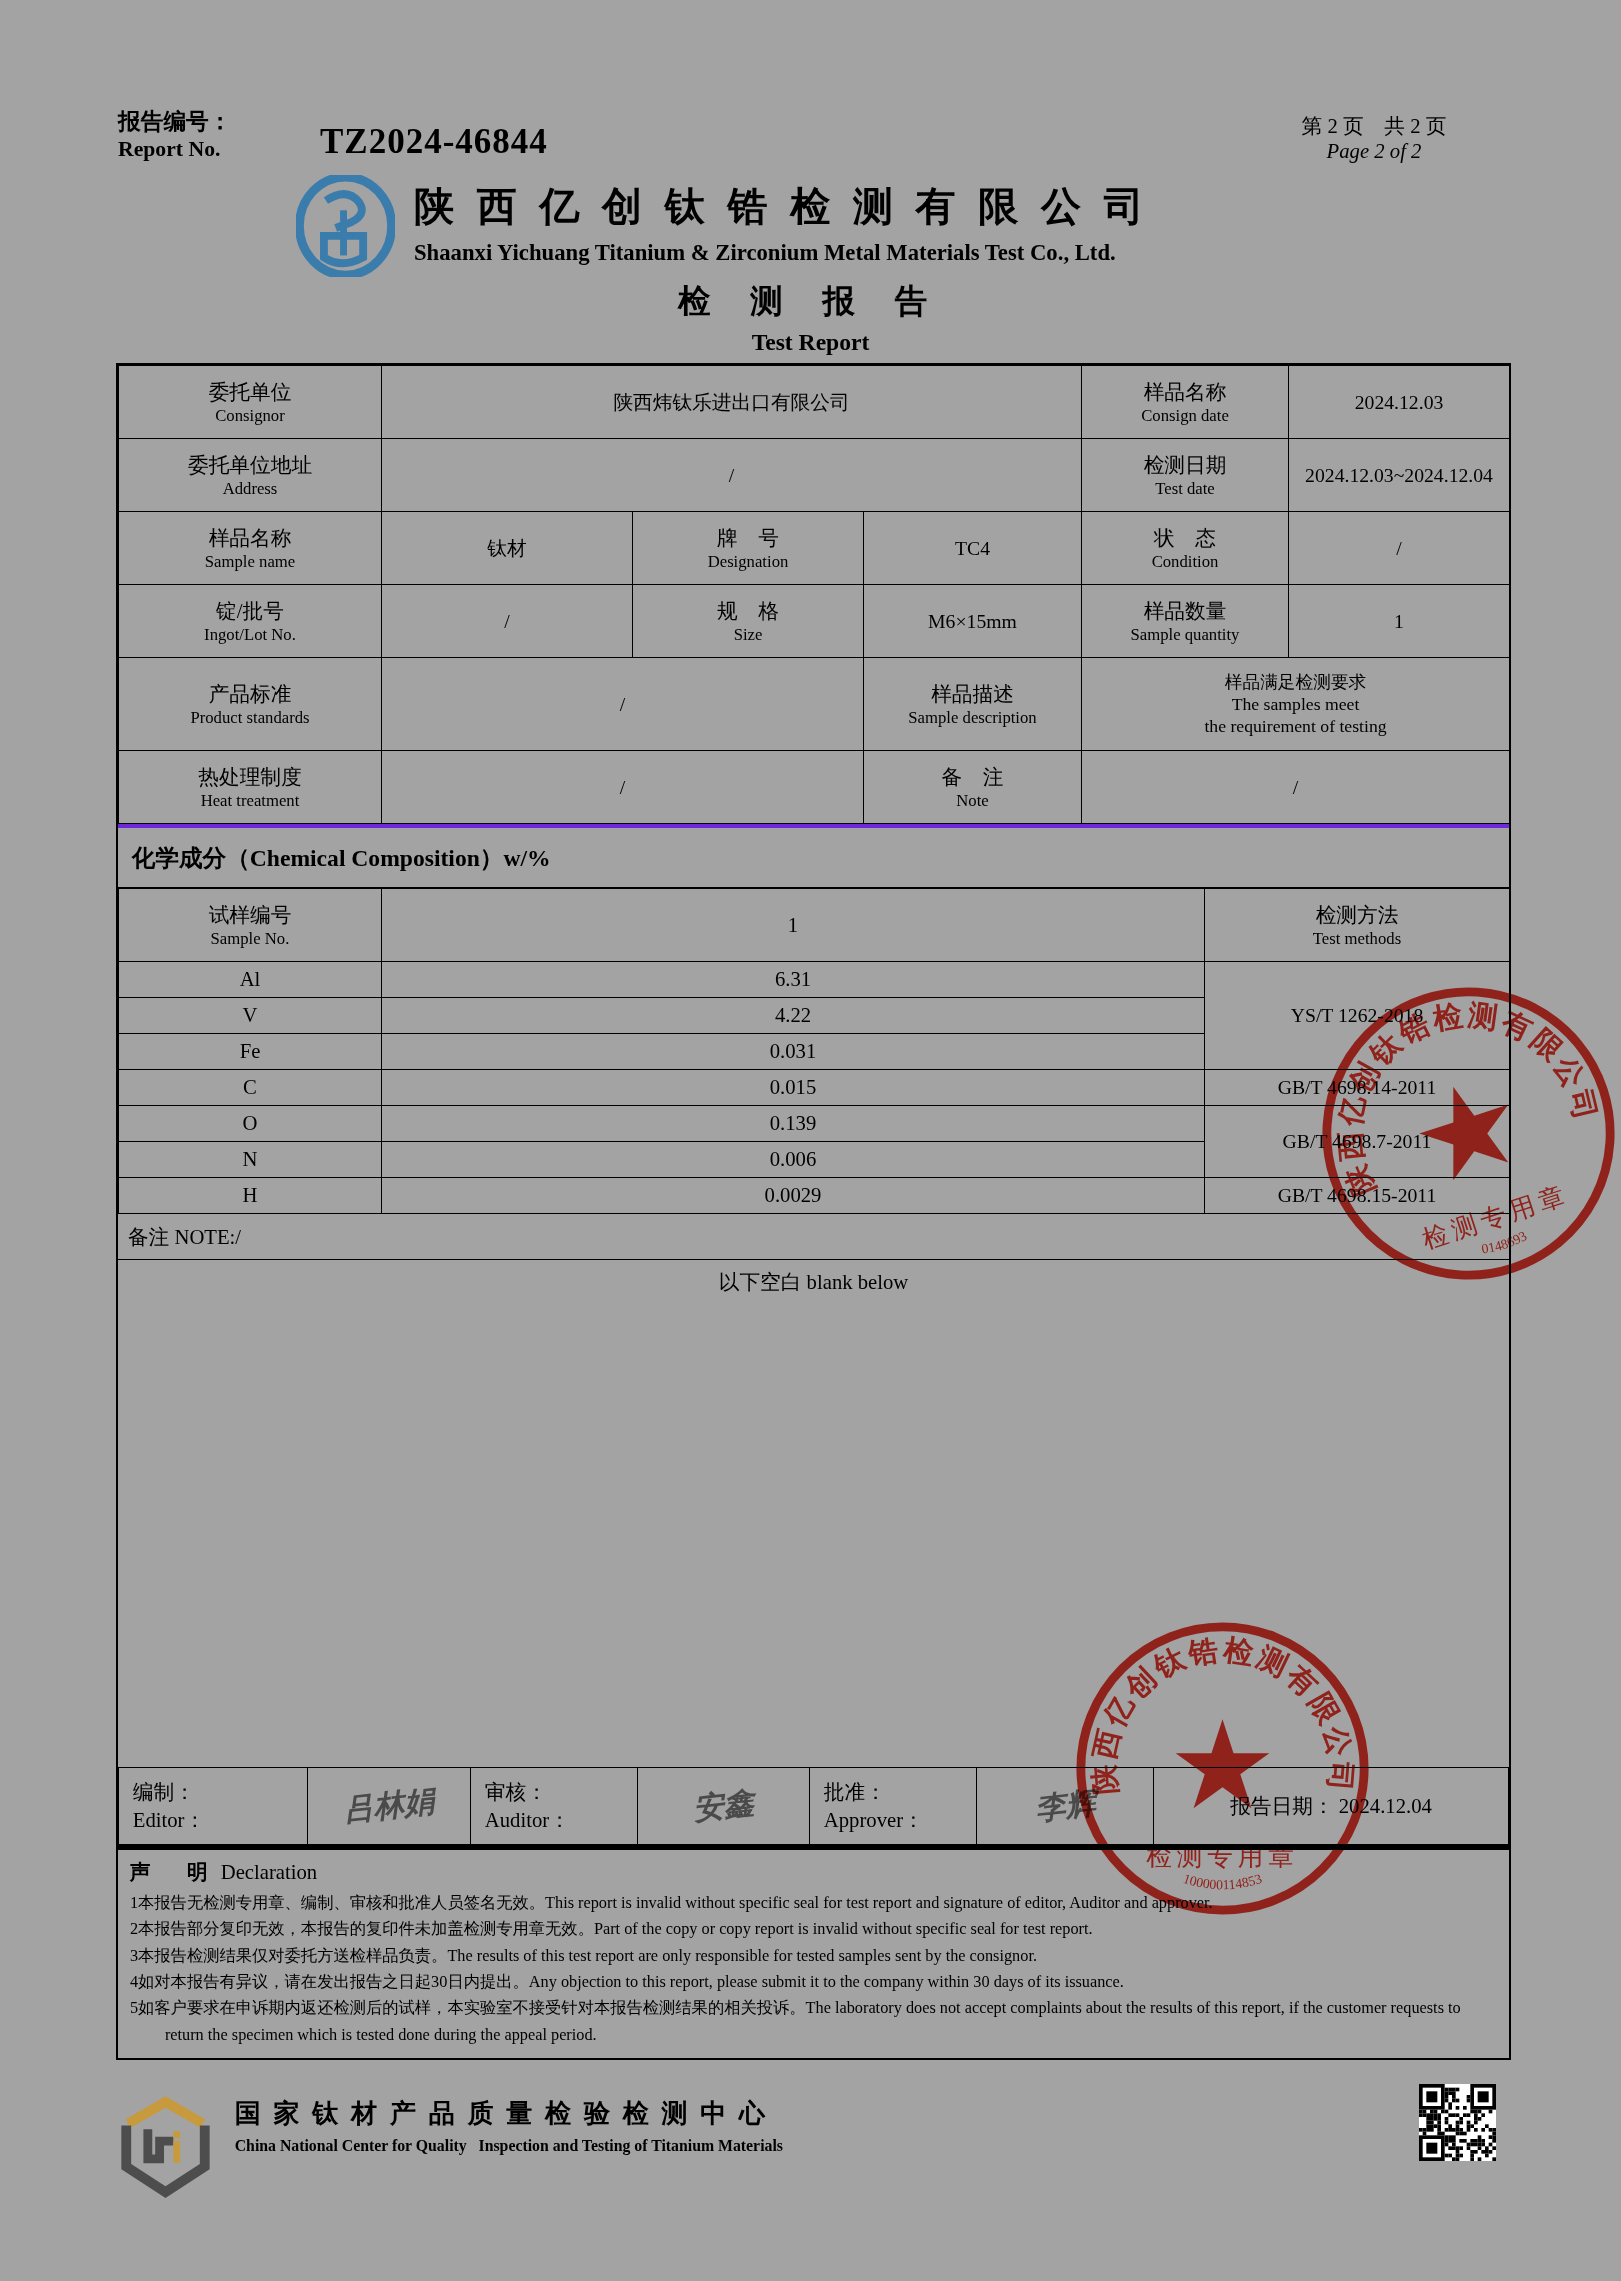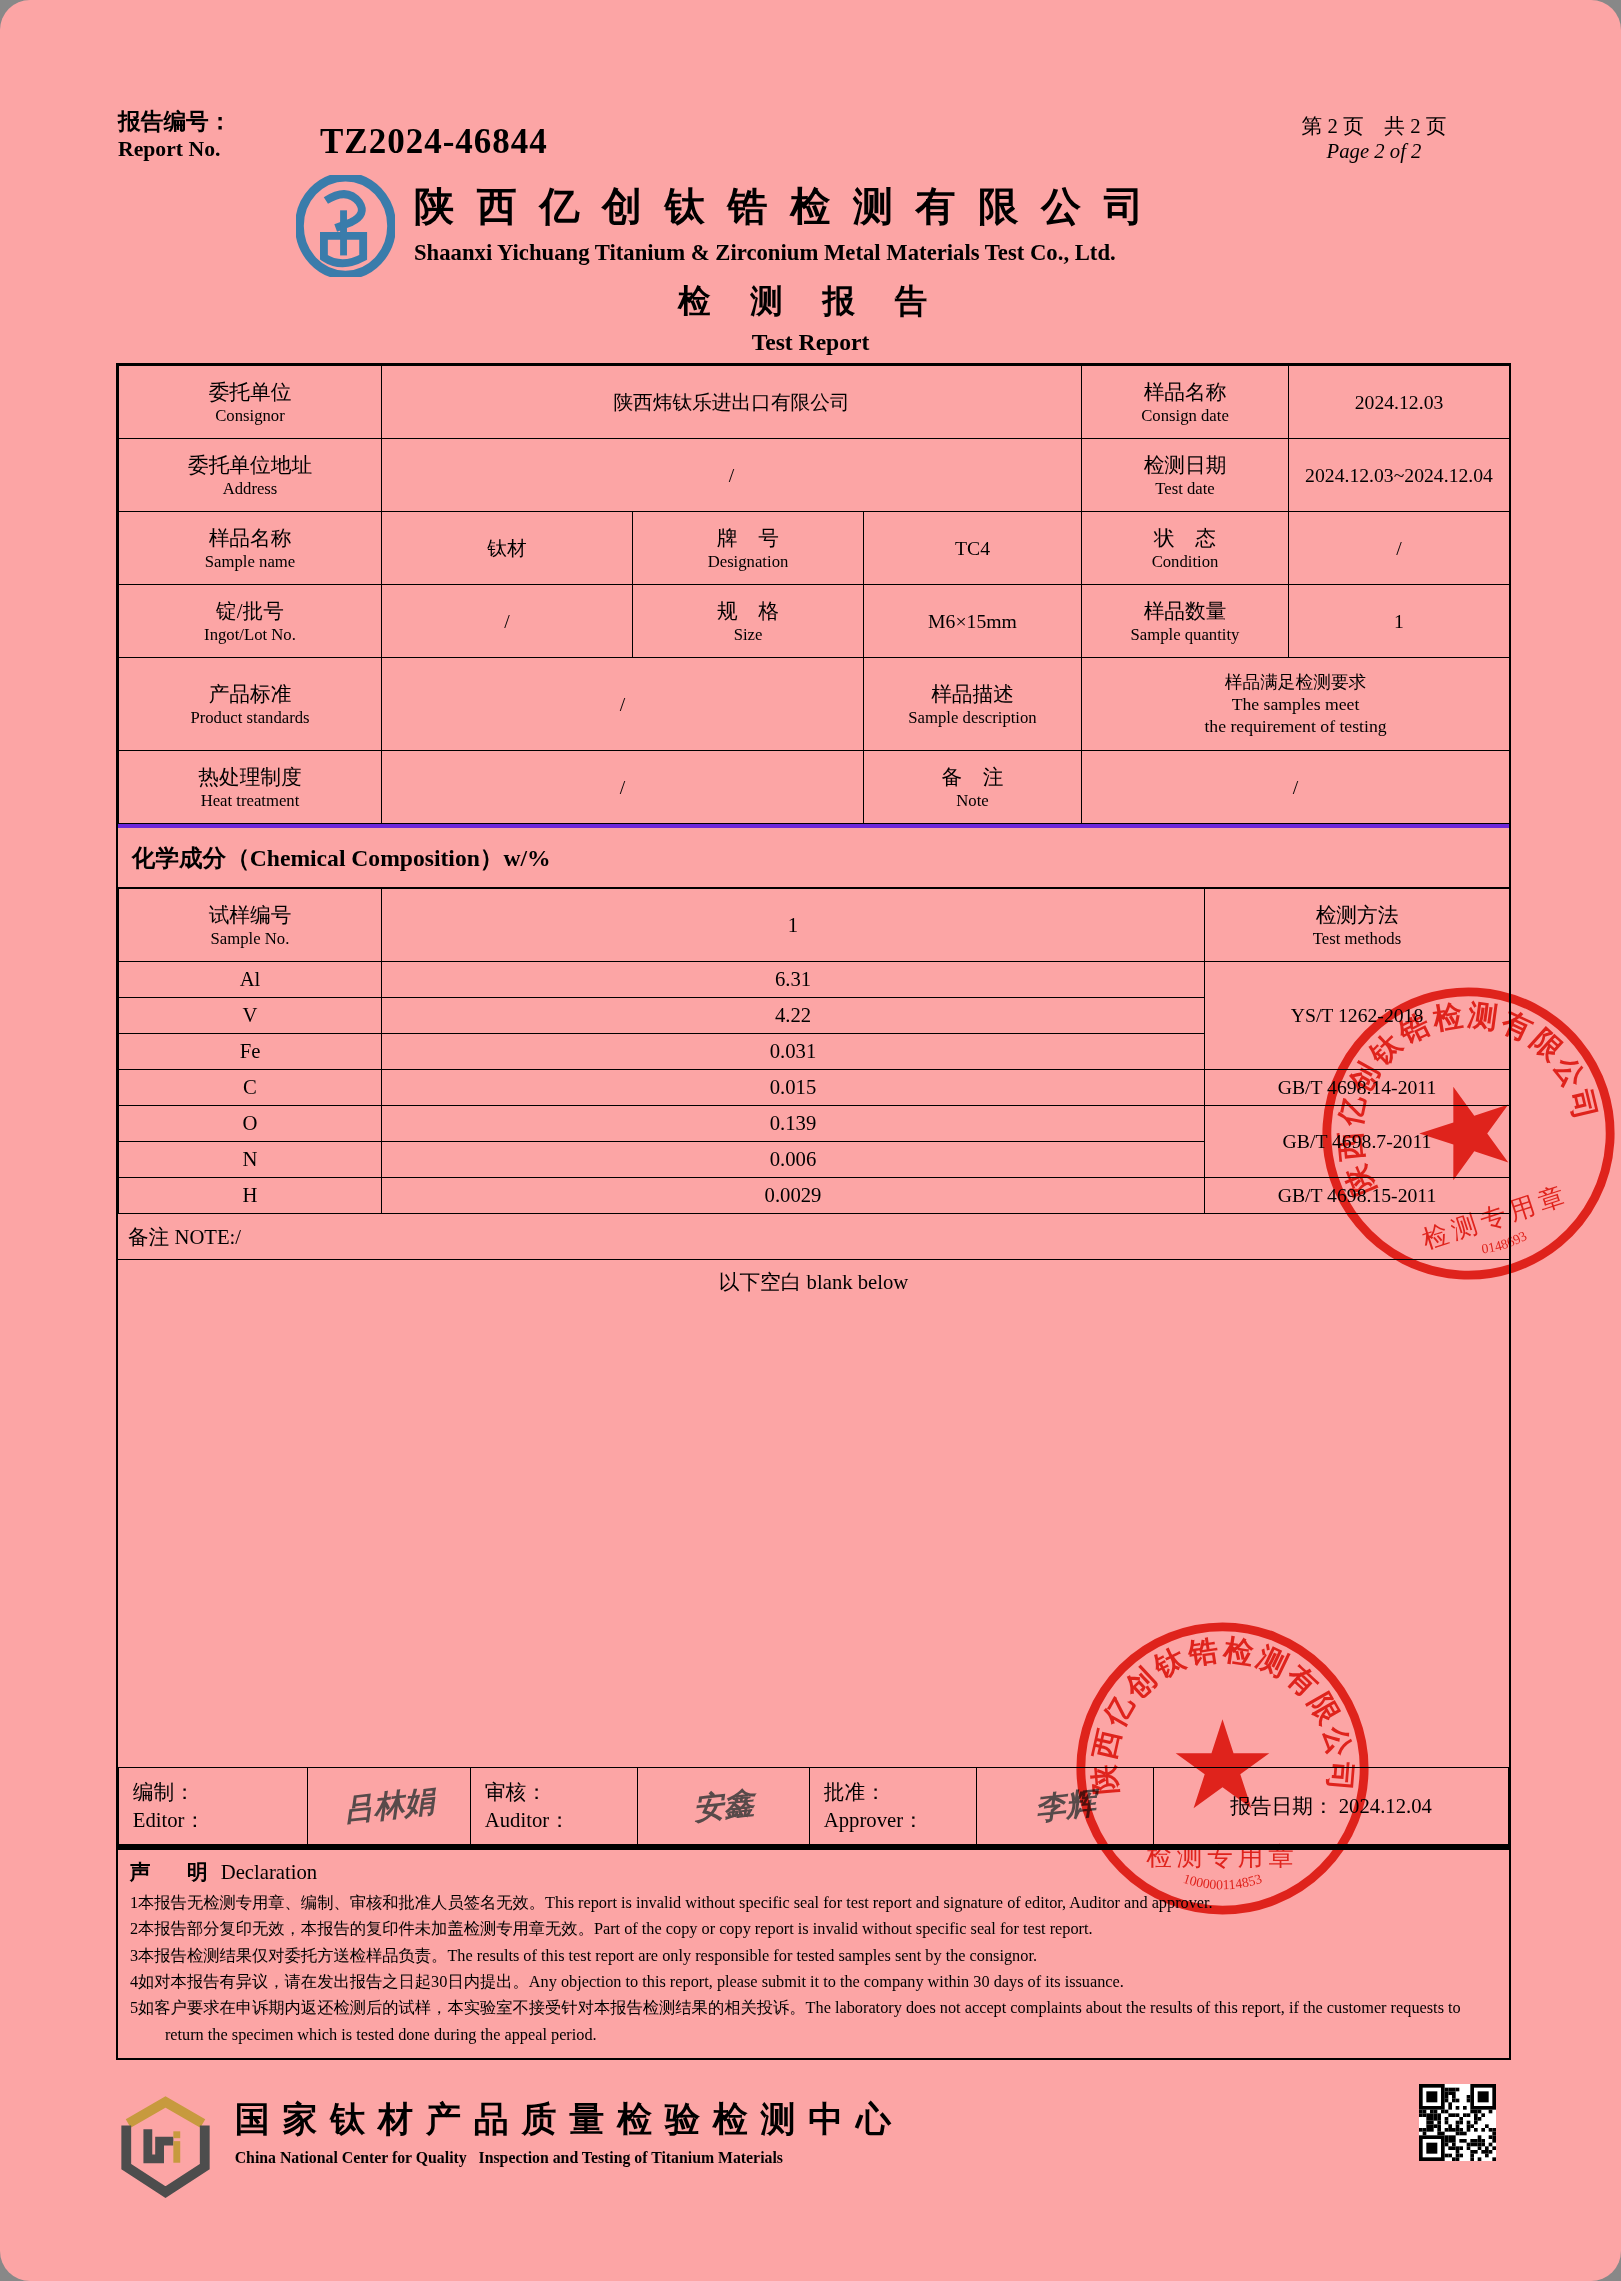--- a/index.html
+++ b/index.html
@@ -1,17 +1,17 @@
 <!DOCTYPE html>
 <html><head>
 <meta charset="utf-8">
 <style>
   html,body{margin:0;padding:0;background:#888;}
-  .page{position:relative;width:1621px;height:2281px;background:#fca5a5;overflow:hidden;
-        font-family:"Liberation Serif","DejaVu Serif",serif;color:#000;border-radius:30px;}
+  .page{position:relative;width:1621px;height:2281px;background:#a3a3a3;overflow:hidden;
+        font-family:"Liberation Serif","DejaVu Serif",serif;color:#000;}
   
   .hdr-row{position:absolute;left:118px;top:106px;width:1389px;}
   .repno-label{position:absolute;left:0;top:0;width:187px;}
   .repno-cn{font-size:22.7px;font-weight:bold;font-family:"Liberation Sans","DejaVu Sans",sans-serif;}
   .repno-en{font-size:21.7px;font-weight:bold;}
   .repno-val{position:absolute;left:202px;top:15.8px;font-size:35px;font-weight:bold;letter-spacing:1px;}
   .pageinfo{position:absolute;right:0;top:6px;width:266px;text-align:center;}
   .page-cn{font-size:20.7px;}
   .page-en{font-size:20.7px;font-style:italic;}
   .logo-blue{position:absolute;left:296px;top:175px;}
@@ -49,21 +49,21 @@
             font-style:italic;font-weight:bold;opacity:.85;}
   .date-cell{font-size:20.7px;}
   
   .decl{border-top:5px solid #000000;padding:5.9px 7.9px 9.9px 7.9px;}
   .decl-title{font-size:20.7px;margin:2px 0 3.9px 3.9px;}
   .decl-title .cn{font-weight:bold;letter-spacing:7.9px;font-family:"Liberation Sans","DejaVu Sans",sans-serif;}
   .decl-line{font-size:16.3px;line-height:1.62;padding-left:39px;text-indent:-35px;}
   
   .footer{position:absolute;left:118px;top:2096px;display:flex;align-items:flex-start;}
   .footer-text{margin-left:21.7px;}
-  .footer-cn{font-size:35px;font-weight:bold;letter-spacing:12.8px;font-family:"Liberation Sans","DejaVu Sans",sans-serif;white-space:nowrap;}
+  .footer-cn{font-size:26px;font-weight:bold;letter-spacing:12.8px;font-family:"Liberation Sans","DejaVu Sans",sans-serif;white-space:nowrap;}
   .footer-en{font-size:15.8px;font-weight:bold;white-space:pre;margin-top:5.9px;}
   .qr{position:absolute;left:1419px;top:2084px;}
   
   .stamp{position:absolute;mix-blend-mode:multiply;opacity:.92;}
   .stamp-b{left:1072px;top:1618px;}
   .stamp-r{left:1318px;top:983px;}
 </style>
 </head>
 <body>
 

